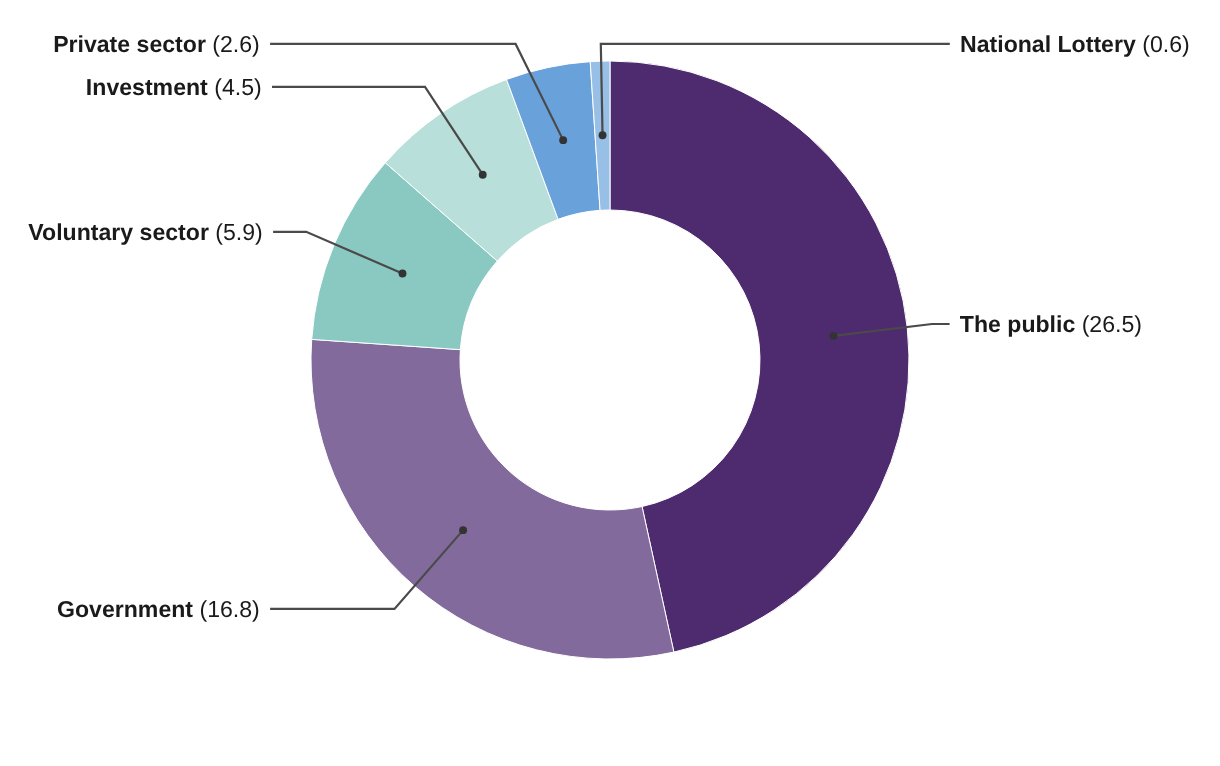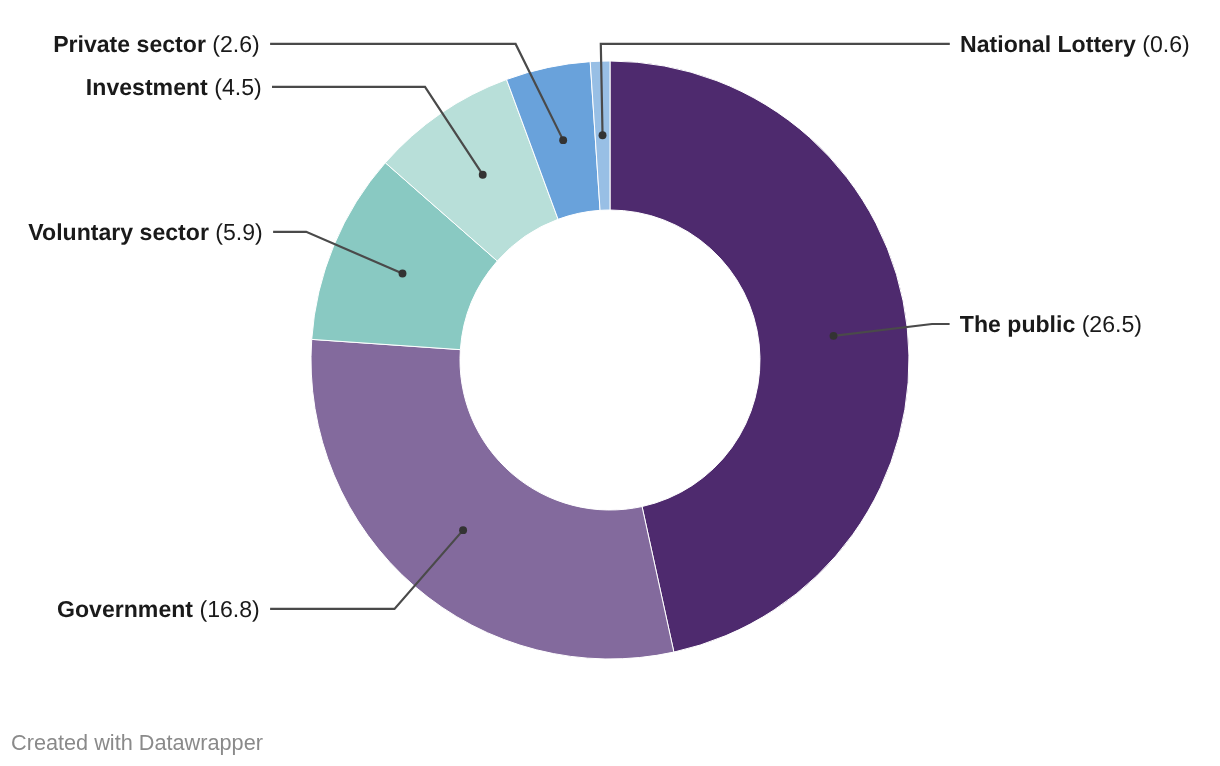--- a/index.html
+++ b/index.html
@@ -76,14 +76,13 @@
     <g id="labels">
       <text id="label-0" class="lbl" x="959.8" y="331.8" text-anchor="start" fill="#1a1a1a"><tspan class="nm">The public</tspan><tspan class="vl"> (26.5)</tspan></text>
       <text id="label-1" class="lbl" x="259.8" y="617.4" text-anchor="end" fill="#1a1a1a"><tspan class="nm">Government</tspan><tspan class="vl"> (16.8)</tspan></text>
       <text id="label-2" class="lbl" x="262.8" y="239.8" text-anchor="end" fill="#1a1a1a"><tspan class="nm">Voluntary sector</tspan><tspan class="vl"> (5.9)</tspan></text>
       <text id="label-3" class="lbl" x="261.7" y="94.6" text-anchor="end" fill="#1a1a1a"><tspan class="nm">Investment</tspan><tspan class="vl"> (4.5)</tspan></text>
       <text id="label-4" class="lbl" x="259.8" y="51.8" text-anchor="end" fill="#1a1a1a"><tspan class="nm">Private sector</tspan><tspan class="vl"> (2.6)</tspan></text>
       <text id="label-5" class="lbl" x="960" y="51.7" text-anchor="start" fill="#1a1a1a"><tspan class="nm">National Lottery</tspan><tspan class="vl"> (0.6)</tspan></text>
     </g>
   </svg>
 
-  <div class="footer-txt">Created with Datawrapper</div>
 </div>
 
 </body></html>

